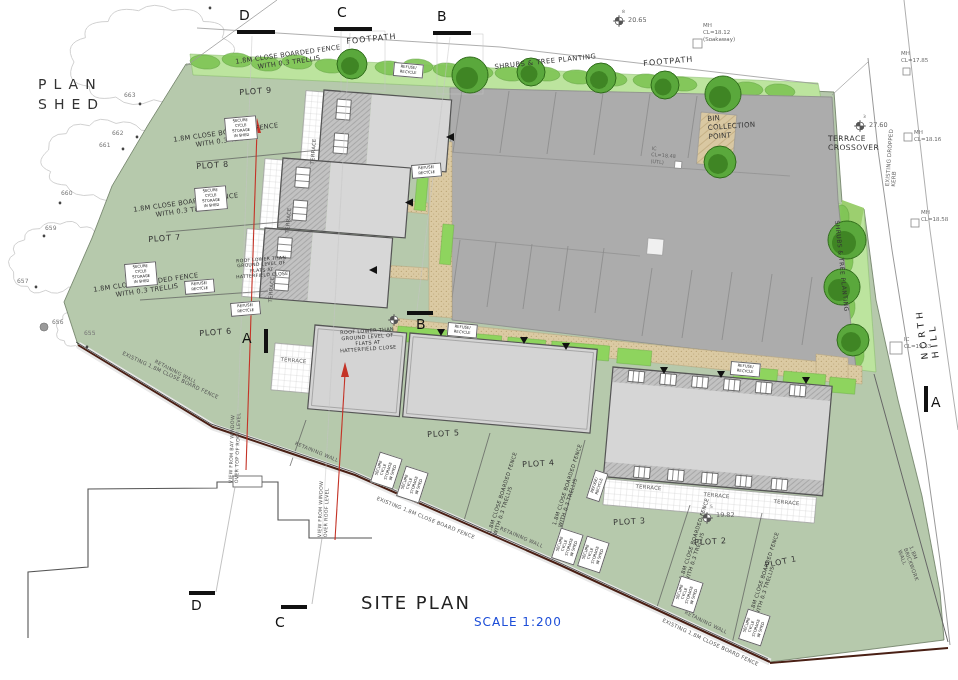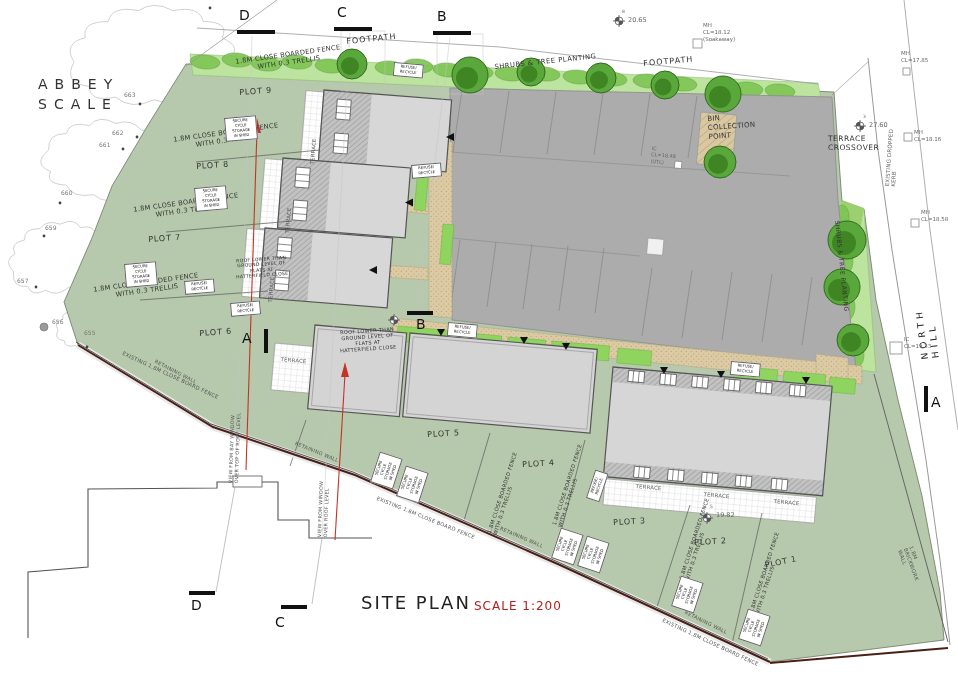--- a/index.html
+++ b/index.html
@@ -309,25 +309,25 @@
     <circle cx="123" cy="149" r="1.4"></circle>
         <circle cx="60" cy="203" r="1.4"></circle>
     <circle cx="44" cy="236" r="1.4"></circle>
         <circle cx="36" cy="287" r="1.4"></circle>
     <circle cx="87" cy="347" r="1.4"></circle>
         <circle cx="210" cy="8" r="1.4"></circle>
     <circle cx="44" cy="327" r="4" fill="#9a9a9a" stroke="#777" stroke-width="0.7"></circle>
   </g>
 </svg>
 
-<div class="lbl" style="left:38px;top:76px;font-size:14px;letter-spacing:7px;color:#333">ABBEY</div>
-<div class="lbl" style="left:38px;top:96px;font-size:14px;letter-spacing:7px;color:#333">SCALE</div>
+<div class="lbl" style="left:38px;top:76px;font-size:14px;letter-spacing:7px;color:#333">PLAN</div>
+<div class="lbl" style="left:38px;top:96px;font-size:14px;letter-spacing:7px;color:#333">SHED</div>
 
 <div class="lbl" style="left:361px;top:592px;font-size:18px;letter-spacing:2px;color:#222">SITE PLAN</div>
-<div class="lbl" style="left:474px;top:599px;font-size:12px;letter-spacing:1px;color:#b91c1c">SCALE 1:200</div>
+<div class="lbl" style="left:474px;top:615px;font-size:12px;letter-spacing:1px;color:#1d4ed8">SCALE 1:200</div>
 
 <div class="lbl" style="left:346px;top:37px;font-size:8px;letter-spacing:1px;transform:rotate(-6deg)">FOOTPATH</div>
 <div class="lbl" style="left:643px;top:59px;font-size:8px;letter-spacing:1px;transform:rotate(-5deg)">FOOTPATH</div>
 <div class="lbl" style="left:920px;top:360px;font-size:9px;letter-spacing:4px;color:#222;transform:rotate(-97deg)">NORTH HILL</div>
 <div class="lbl" style="left:884px;top:186px;font-size:5.5px;letter-spacing:.2px;color:#666;transform:rotate(-86deg)">EXISTING DROPPED KERB</div>
 <div class="lbl" style="left:828px;top:135px;font-size:7.5px;letter-spacing:.5px">TERRACE
 CROSSOVER</div>
 
 <div class="lbl" style="left:494px;top:63px;font-size:6.8px;letter-spacing:.5px;transform:rotate(-6deg)">SHRUBS &amp; TREE PLANTING</div>
 <div class="lbl" style="left:841px;top:220px;font-size:6px;letter-spacing:.5px;transform:rotate(84deg)">SHRUBS &amp; TREE PLANTING</div>

